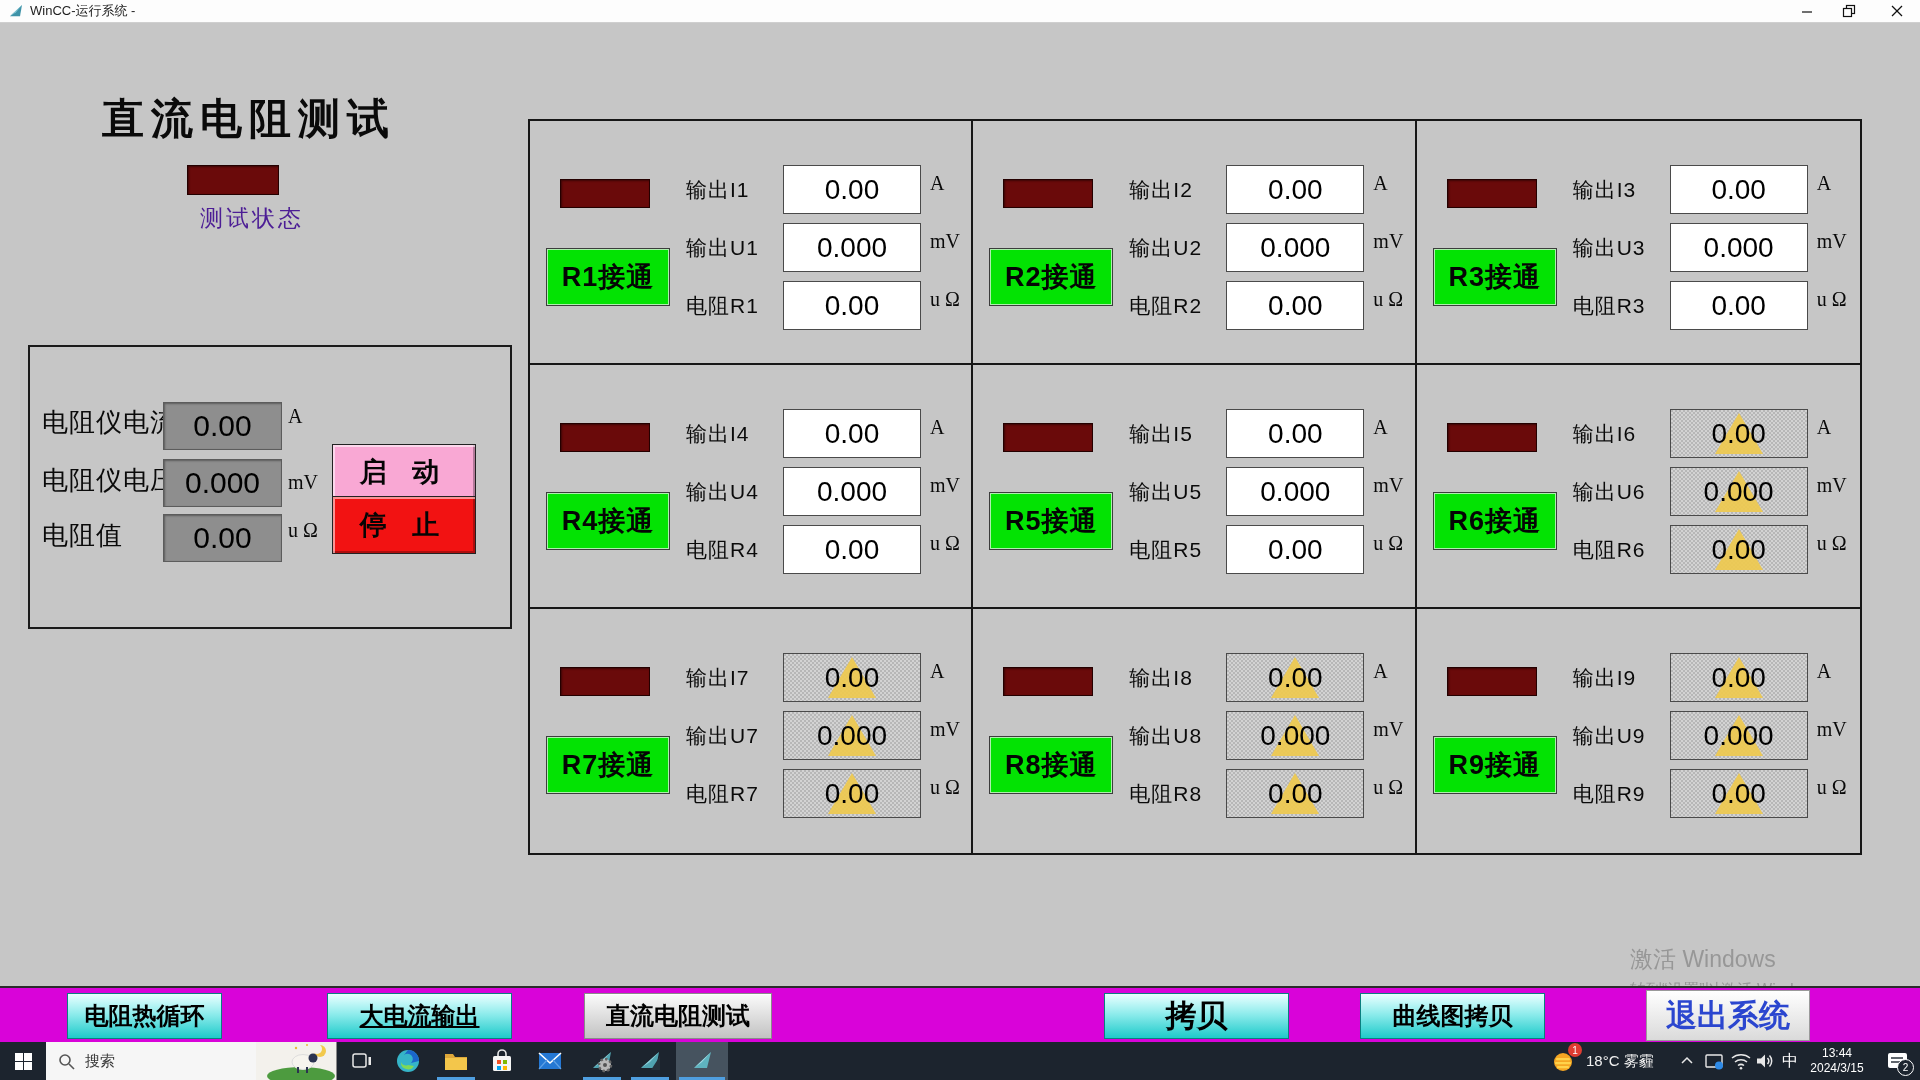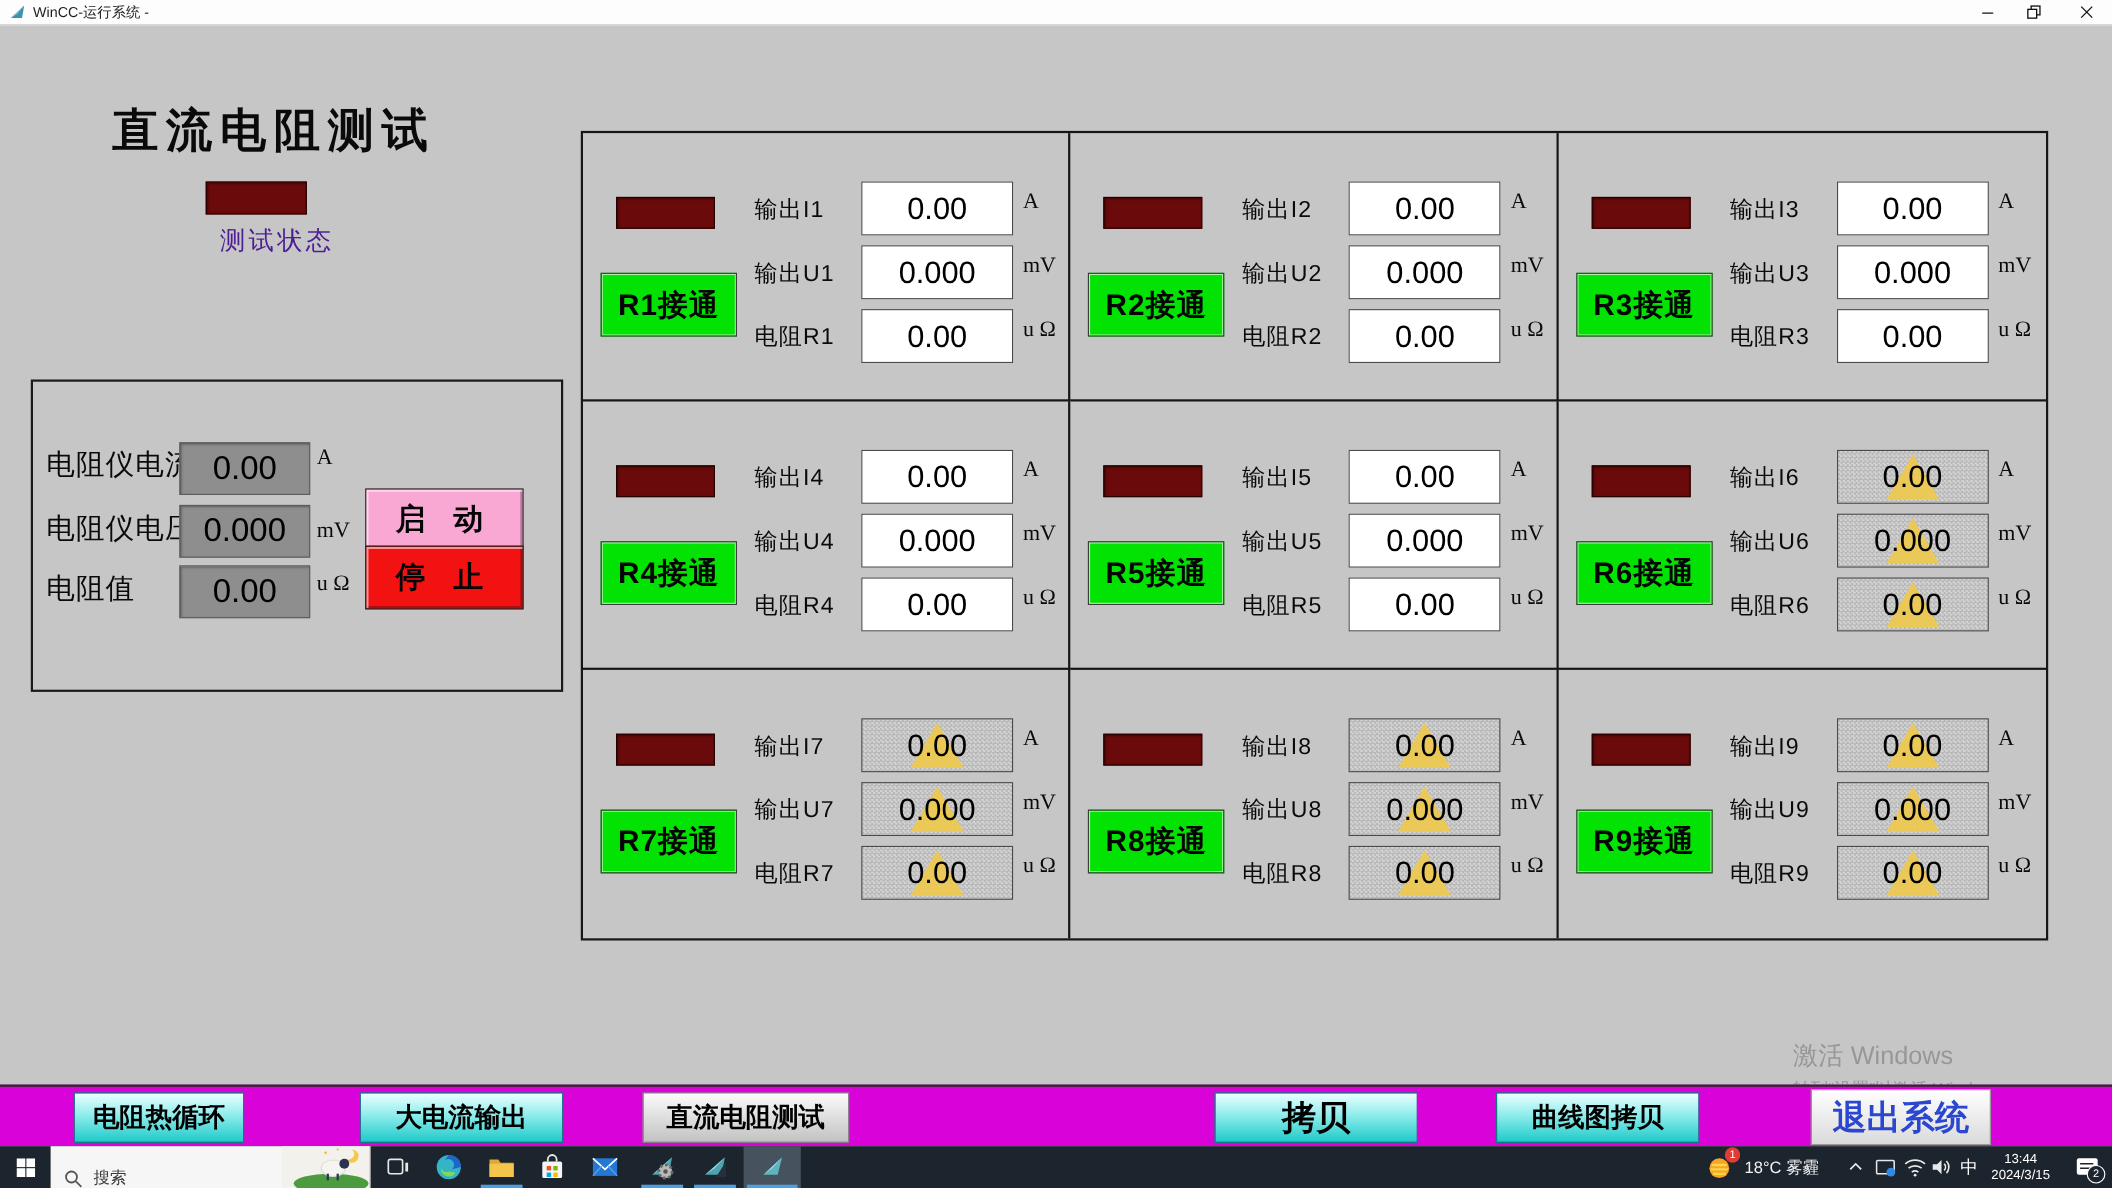--- a/index.html
+++ b/index.html
@@ -56,21 +56,21 @@
   .cyan{background:linear-gradient(180deg,#eaffff 0%,#8fecec 45%,#1ecaca 100%);border:1px solid #0b7f7f;}
   .active{background:linear-gradient(180deg,#fbfbfb 0%,#c2c2c2 100%);border:1px solid #8a8a8a;box-shadow:inset 0 1px 0 #fff;}
   .big{font-size:31px;}
   .focused{outline:1px dotted #045f5f;outline-offset:-5px;}
   .exit{background:linear-gradient(180deg,#ffffff 0%,#dadada 100%);border:1px solid #9a9a9a;color:#2b46cf;font-size:31px;top:2px;height:51px;}
 
   
   #taskbar{position:absolute;left:0;top:1042px;width:1920px;height:38px;background:#1c242e;z-index:6;}
   .tbtn{position:absolute;top:0;height:38px;display:flex;align-items:center;justify-content:center;cursor:pointer;}
   #tb-start{left:0;width:46px;}
-  #tb-search{left:46px;width:290px;background:#f6f6f6;border-right:1px solid #8a8a8a;justify-content:flex-start;align-items:flex-end;}
+  #tb-search{left:46px;width:290px;background:#f6f6f6;border-right:1px solid #8a8a8a;justify-content:flex-start;}
   #tb-search .stext{font-size:15px;color:#3a3a3a;margin-left:10px;}
   #tb-search svg.mag{margin-left:12px;}
   #tb-search .scene{position:absolute;right:0;top:0;}
   #tb-taskview{left:340px;width:44px;} #tb-edge{left:386px;width:44px;}
   #tb-folder{left:434px;width:44px;} #tb-store{left:480px;width:44px;}
   #tb-mail{left:528px;width:44px;} #tb-wincc1{left:580px;width:44px;}
   #tb-wincc2{left:628px;width:44px;}
   #tb-wincc3{left:676px;width:52px;background:#46535f;}
   .ul{position:absolute;bottom:0;height:3px;background:#4f9fe0;}
   #ul-folder{left:437px;width:38px;} #ul-w1{left:583px;width:38px;}
@@ -378,21 +378,21 @@
     </div>
 
   <div id="watermark">
     <div class="w1">激活 Windows</div>
     <div class="w2">转到“设置”以激活 Windows。</div>
   </div>
 </div>
 
 <div id="nav-bar">
     <div class="navbtn cyan" style="left: 67px; width: 155px;">电阻热循环</div>
-    <div class="navbtn cyan" style="left: 327px; width: 185px;">大电流输出</div>
+    <div class="navbtn cyan" style="left: 327px; width: 185px; text-decoration: underline;">大电流输出</div>
     <div class="navbtn active" style="left: 584px; width: 188px;">直流电阻测试</div>
     <div class="navbtn cyan" style="left: 1360px; width: 185px;">曲线图拷贝</div>
     <div class="navbtn cyan big" style="left: 1104px; width: 185px;">拷贝</div>
     <div class="navbtn exit" style="left: 1646px; width: 164px;">退出系统</div>
   </div>
 
 <div id="taskbar">
   <div class="tbtn" id="tb-start">
     <svg width="17" height="17" viewBox="0 0 17 17">
         <rect x="0" y="0" width="8" height="8" fill="#fff"></rect>

